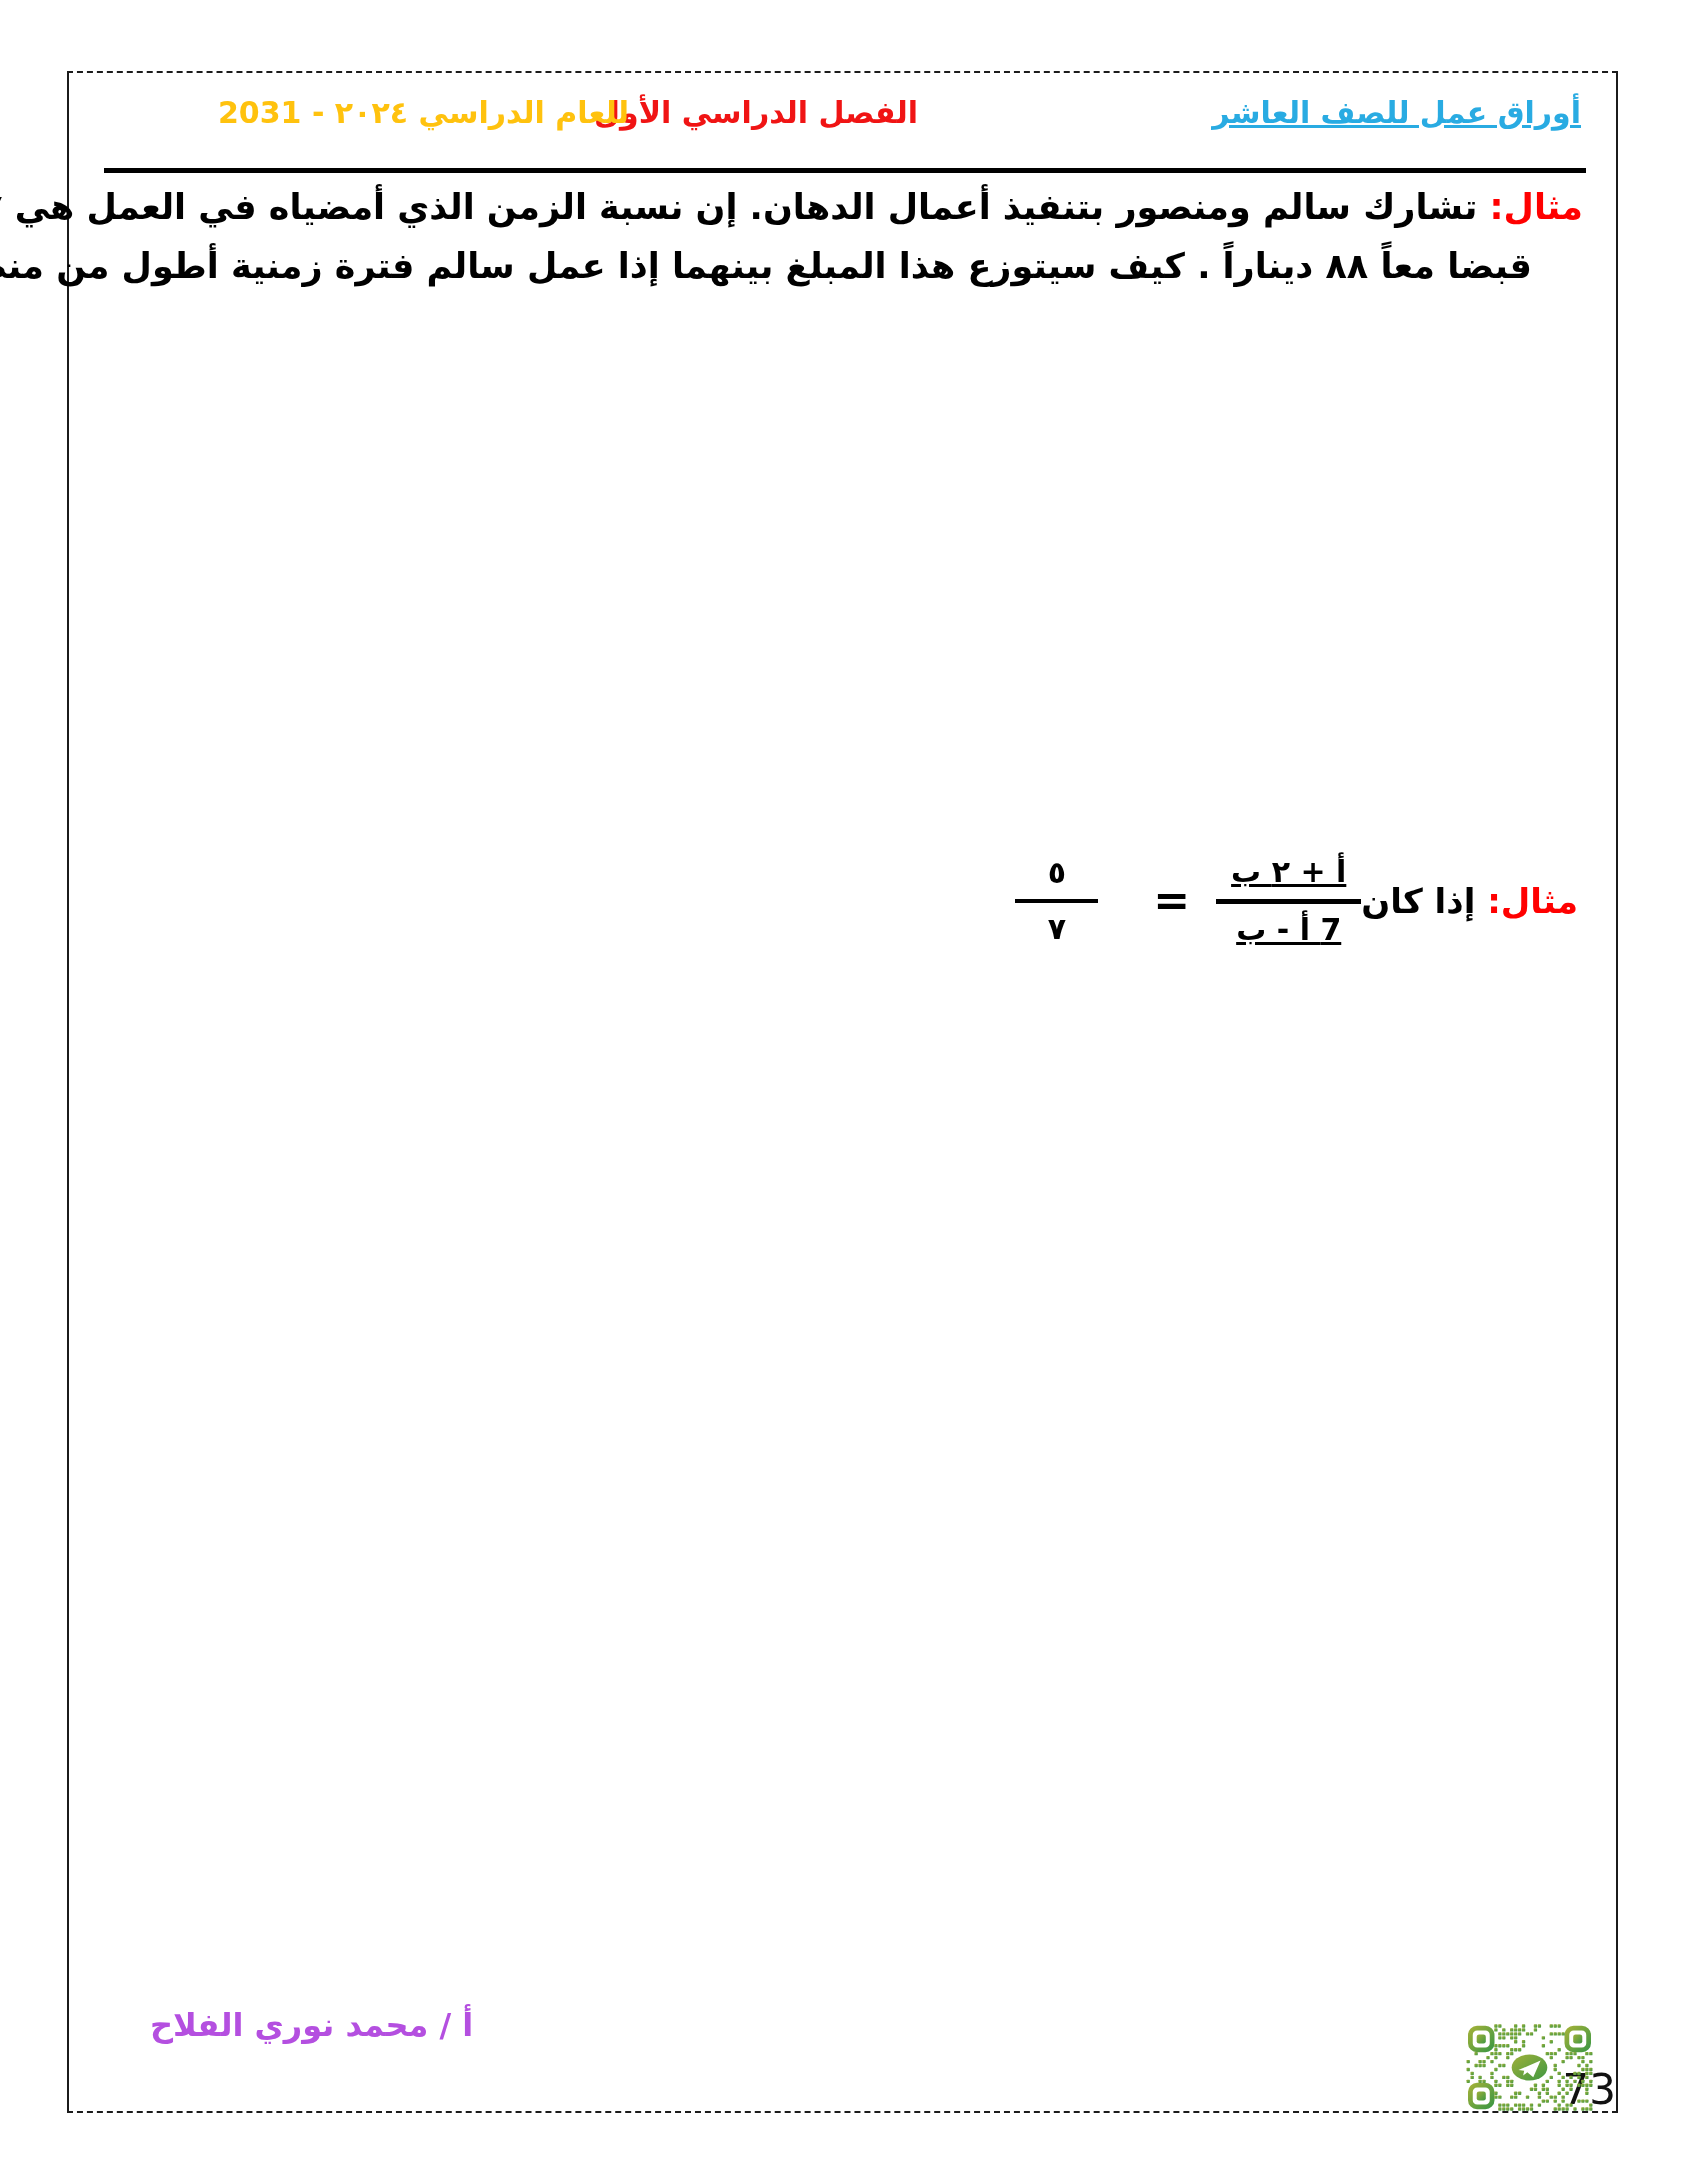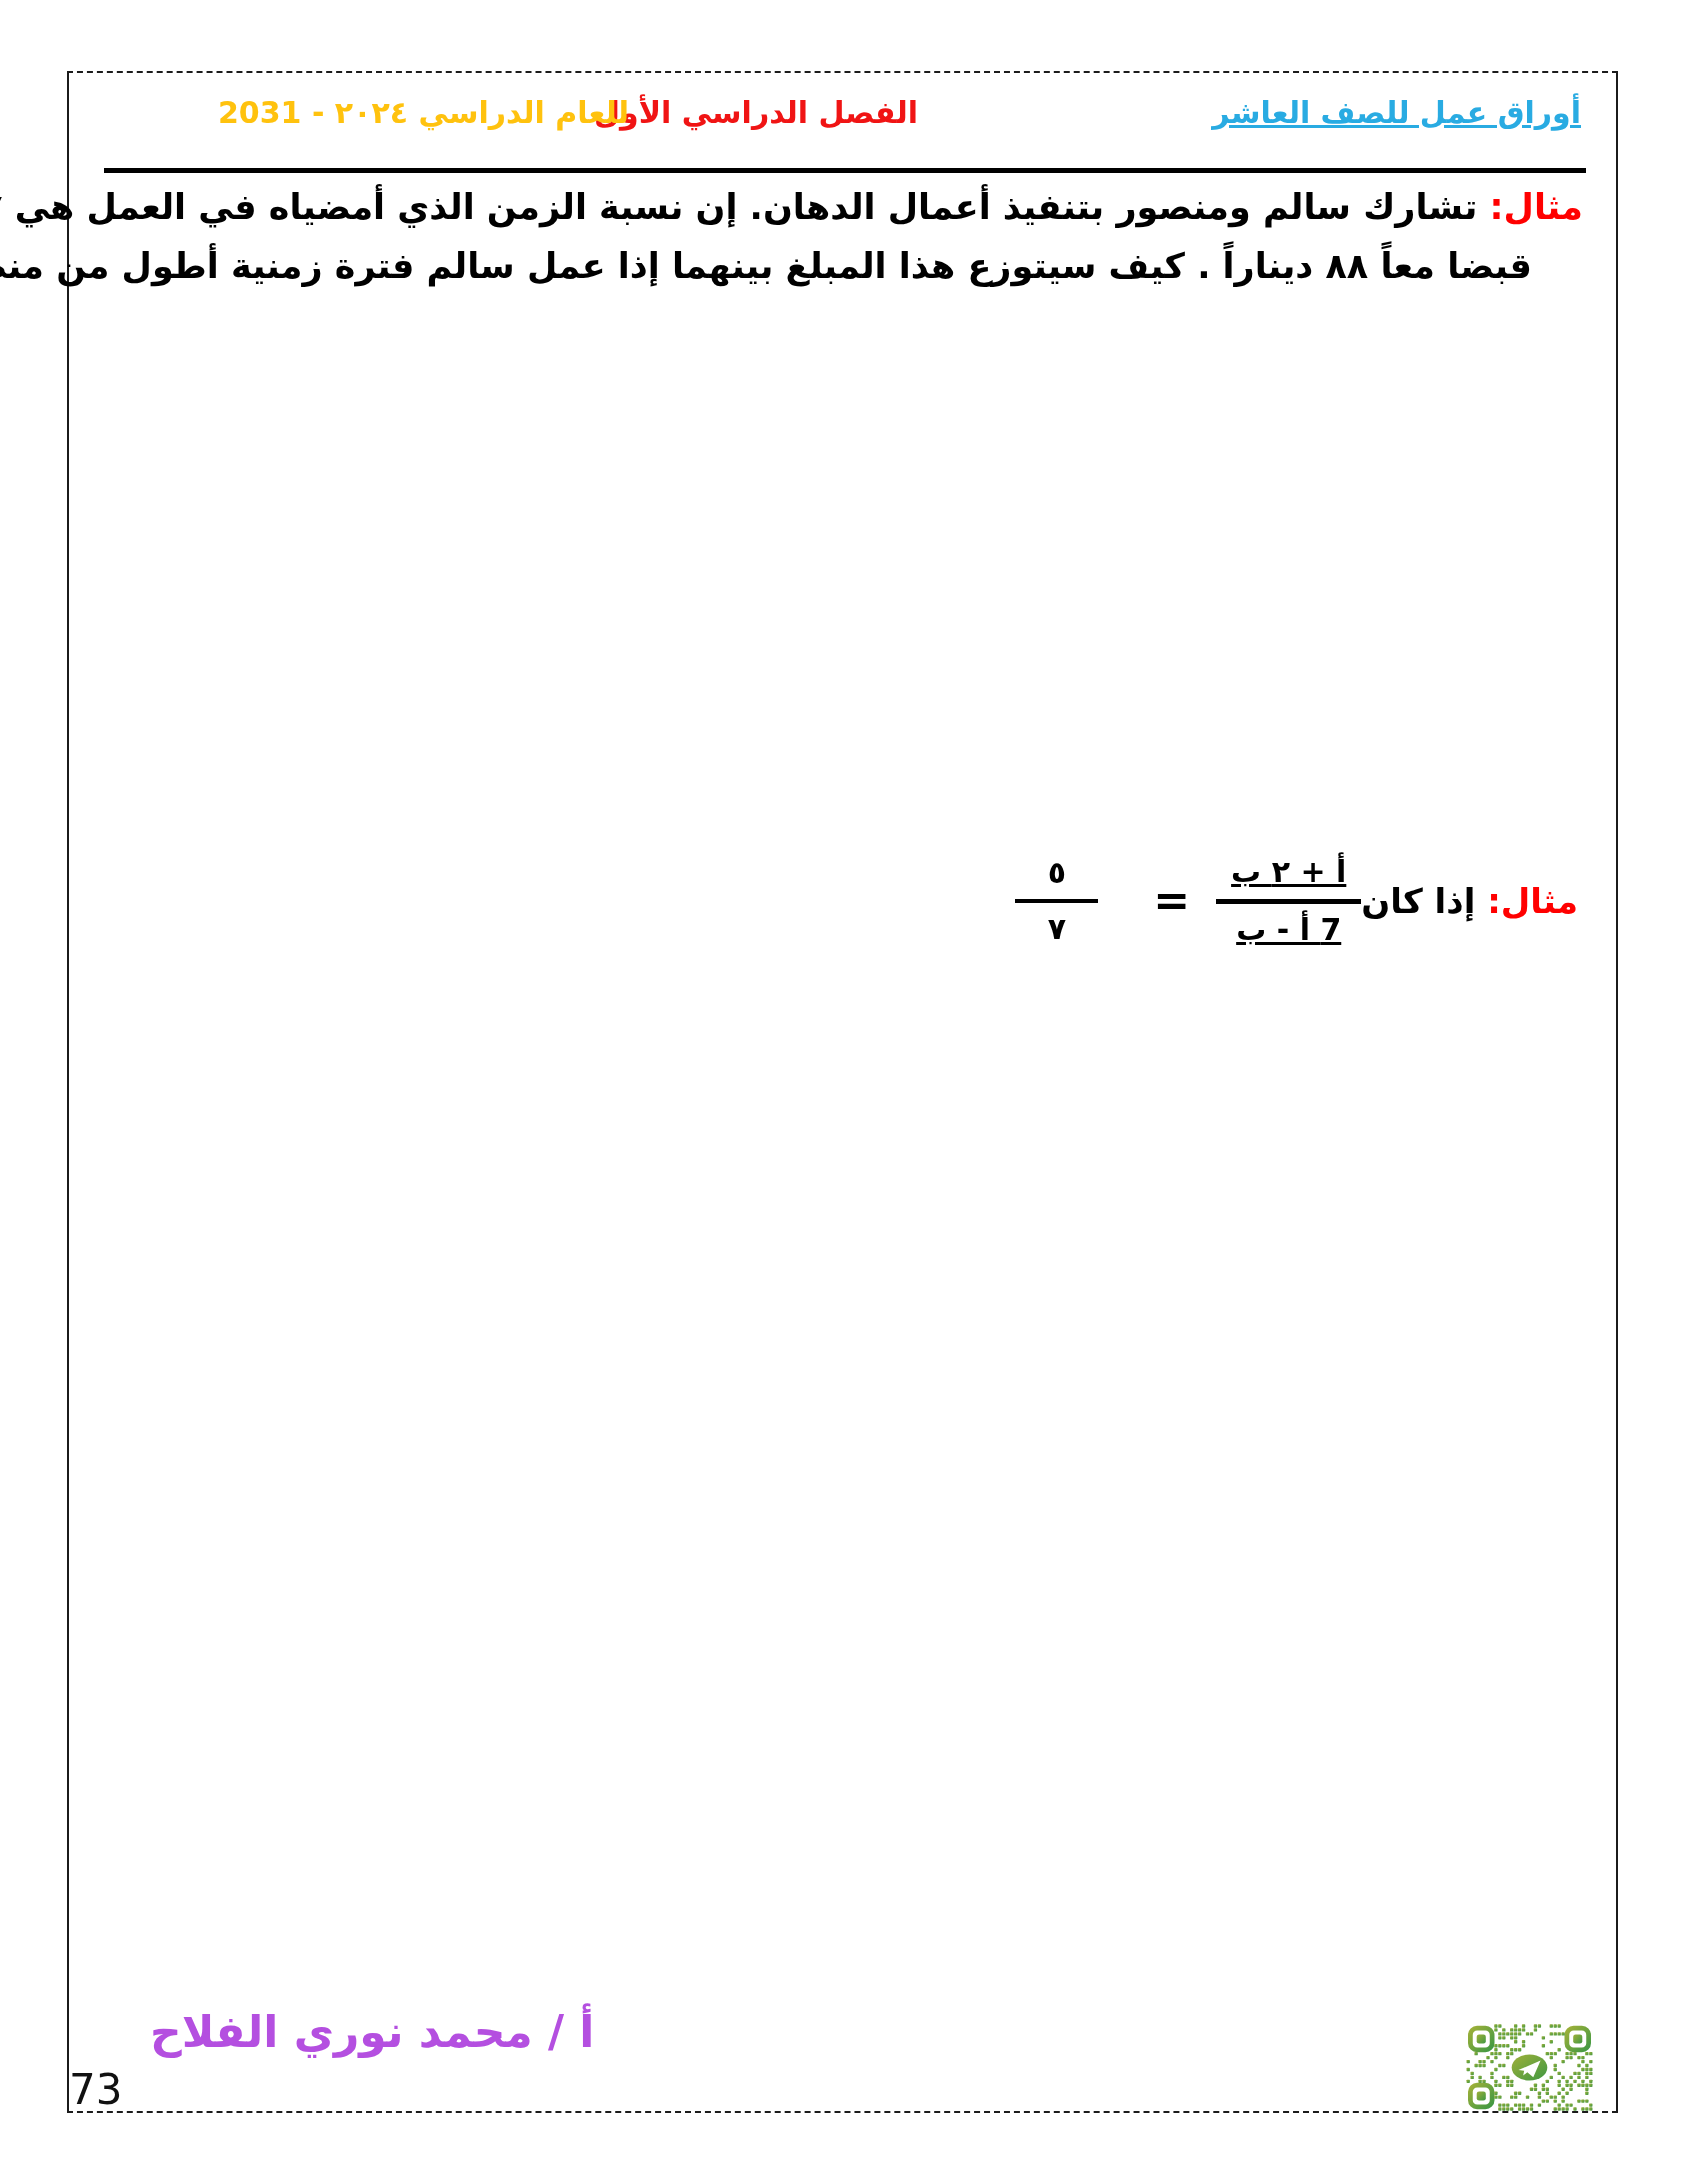--- a/index.html
+++ b/index.html
@@ -45,24 +45,24 @@
   .frac .num { padding:0 10px 9px; white-space:nowrap; }
   .frac .den { border-top:5px solid #000; padding:9px 10px 0; width:100%; text-align:center; white-space:nowrap; }
   .frac.f-big { margin-left:26px; min-width:145px;text-decoration:underline; }
   .frac.f-small { min-width:83px; }
   .frac.f-small .den { border-top-width:4px; }
   .eq { font-size:44px; margin-left:55px; transform:translateY(-2px); }
 
   
   .teacher {
     position:absolute; left:81px; top:1933px; direction:rtl;
-    font-size:44px; font-weight:bold; color:var(--teacher-purple,#B44FE0); white-space:nowrap;
+    font-size:32px; font-weight:bold; color:var(--teacher-purple,#B44FE0); white-space:nowrap;
   }
   .pagenum {
-    position:absolute; left:0; right:0; top:1992px; text-align:left;
+    position:absolute; left:0; right:0; top:1992px; text-align:right;
     font-size:42px; color:#111; font-weight:normal;
   }
   .qr { position:absolute; right:22px; bottom:0; width:129px; height:87px; }
 </style>
 </head>
 <body>
 
 <div class="page">
   <div class="border-box">
 

